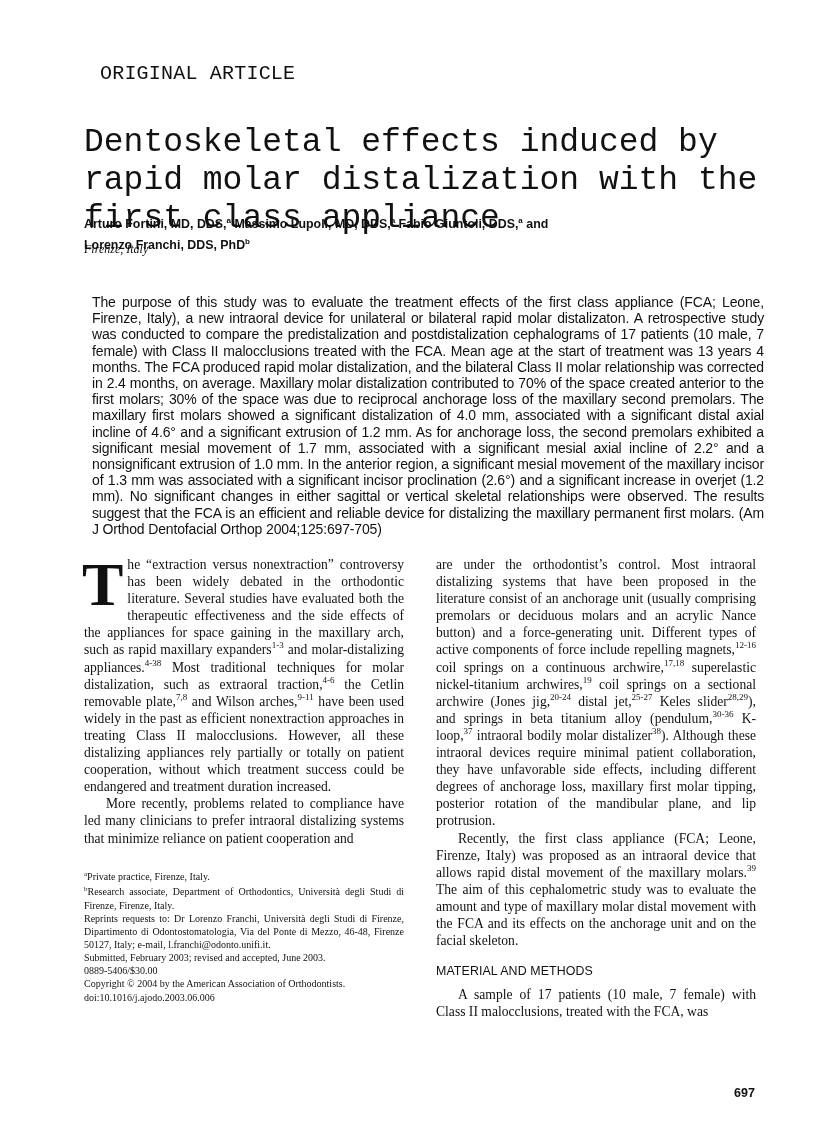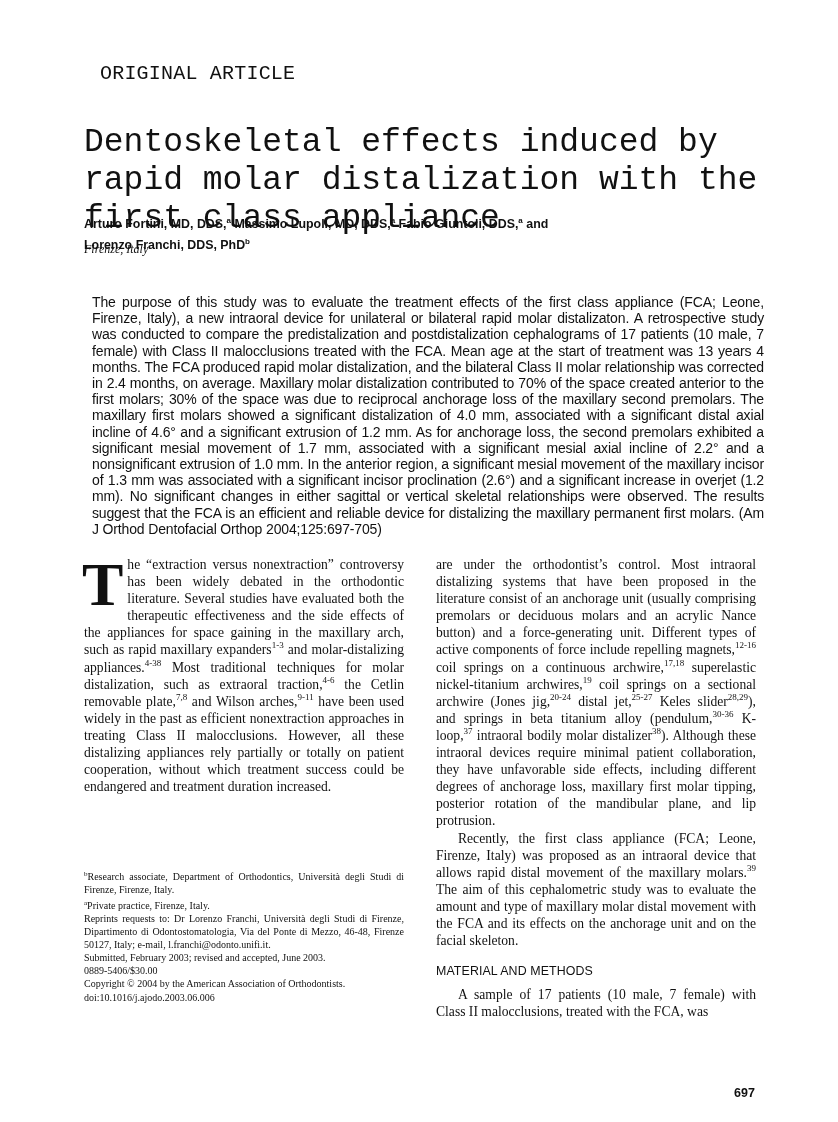--- a/index.html
+++ b/index.html
@@ -37,25 +37,26 @@
     <span>Fabio Giuntoli, DDS,</span><sup>a</sup>
     <span>and</span><br>
     <span>Lorenzo Franchi, DDS, PhD</span><sup>b</sup>
   </div>
   <div class="location">Firenze, Italy</div>
 
   <p class="abstract">The purpose of this study was to evaluate the treatment effects of the first class appliance (FCA; Leone, Firenze, Italy), a new intraoral device for unilateral or bilateral rapid molar distalizaton. A retrospective study was conducted to compare the predistalization and postdistalization cephalograms of 17 patients (10 male, 7 female) with Class II malocclusions treated with the FCA. Mean age at the start of treatment was 13 years 4 months. The FCA produced rapid molar distalization, and the bilateral Class II molar relationship was corrected in 2.4 months, on average. Maxillary molar distalization contributed to 70% of the space created anterior to the first molars; 30% of the space was due to reciprocal anchorage loss of the maxillary second premolars. The maxillary first molars showed a significant distalization of 4.0 mm, associated with a significant distal axial incline of 4.6° and a significant extrusion of 1.2 mm. As for anchorage loss, the second premolars exhibited a significant mesial movement of 1.7 mm, associated with a significant mesial axial incline of 2.2° and a nonsignificant extrusion of 1.0 mm. In the anterior region, a significant mesial movement of the maxillary incisor of 1.3 mm was associated with a significant incisor proclination (2.6°) and a significant increase in overjet (1.2 mm). No significant changes in either sagittal or vertical skeletal relationships were observed. The results suggest that the FCA is an efficient and reliable device for distalizing the maxillary permanent first molars. (Am J Orthod Dentofacial Orthop 2004;125:697-705)</p>
 
   <div class="col col-left">
     <p><span class="dropcap">T</span><span>he “extraction versus nonextraction” controversy has been widely debated in the orthodontic literature. Several studies have evaluated both the therapeutic effectiveness and the side effects of the appliances for space gaining in the maxillary arch, such as rapid maxillary expanders</span><sup class="ref">1-3</sup><span> and molar-distalizing appliances.</span><sup class="ref">4-38</sup><span> Most traditional techniques for molar distalization, such as extraoral traction,</span><sup class="ref">4-6</sup><span> the Cetlin removable plate,</span><sup class="ref">7,8</sup><span> and Wilson arches,</span><sup class="ref">9-11</sup><span> have been used widely in the past as efficient nonextraction approaches in treating Class II malocclusions. However, all these distalizing appliances rely partially or totally on patient cooperation, without which treatment success could be endangered and treatment duration increased.</span></p>
+    <p class="indent">More recently, problems related to compliance have led many clinicians to prefer intraoral distalizing systems that minimize reliance on patient cooperation and</p>
   </div>
 
   <div class="footnotes">
+    <div><sup>a</sup><span>Private practice, Firenze, Italy.</span></div>
     <div><sup>b</sup><span>Research associate, Department of Orthodontics, Università degli Studi di Firenze, Firenze, Italy.</span></div>
-    <div><sup>a</sup><span>Private practice, Firenze, Italy.</span></div>
     <div>Reprints requests to: Dr Lorenzo Franchi, Università degli Studi di Firenze, Dipartimento di Odontostomatologia, Via del Ponte di Mezzo, 46-48, Firenze 50127, Italy; e-mail, l.franchi@odonto.unifi.it.</div>
     <div>Submitted, February 2003; revised and accepted, June 2003.</div>
     <div>0889-5406/$30.00</div>
     <div>Copyright © 2004 by the American Association of Orthodontists.</div>
     <div>doi:10.1016/j.ajodo.2003.06.006</div>
   </div>
 
   <div class="col col-right">
     <p><span>are under the orthodontist’s control. Most intraoral distalizing systems that have been proposed in the literature consist of an anchorage unit (usually comprising premolars or deciduous molars and an acrylic Nance button) and a force-generating unit. Different types of active components of force include repelling magnets,</span><sup class="ref">12-16</sup><span> coil springs on a continuous archwire,</span><sup class="ref">17,18</sup><span> superelastic nickel-titanium archwires,</span><sup class="ref">19</sup><span> coil springs on a sectional archwire (Jones jig,</span><sup class="ref">20-24</sup><span> distal jet,</span><sup class="ref">25-27</sup><span> Keles slider</span><sup class="ref">28,29</sup><span>), and springs in beta titanium alloy (pendulum,</span><sup class="ref">30-36</sup><span> K-loop,</span><sup class="ref">37</sup><span> intraoral bodily molar distalizer</span><sup class="ref">38</sup><span>). Although these intraoral devices require minimal patient collaboration, they have unfavorable side effects, including different degrees of anchorage loss, maxillary first molar tipping, posterior rotation of the mandibular plane, and lip protrusion.</span></p>
     <p class="indent"><span>Recently, the first class appliance (FCA; Leone, Firenze, Italy) was proposed as an intraoral device that allows rapid distal movement of the maxillary molars.</span><sup class="ref">39</sup><span> The aim of this cephalometric study was to evaluate the amount and type of maxillary molar distal movement with the FCA and its effects on the anchorage unit and on the facial skeleton.</span></p>

